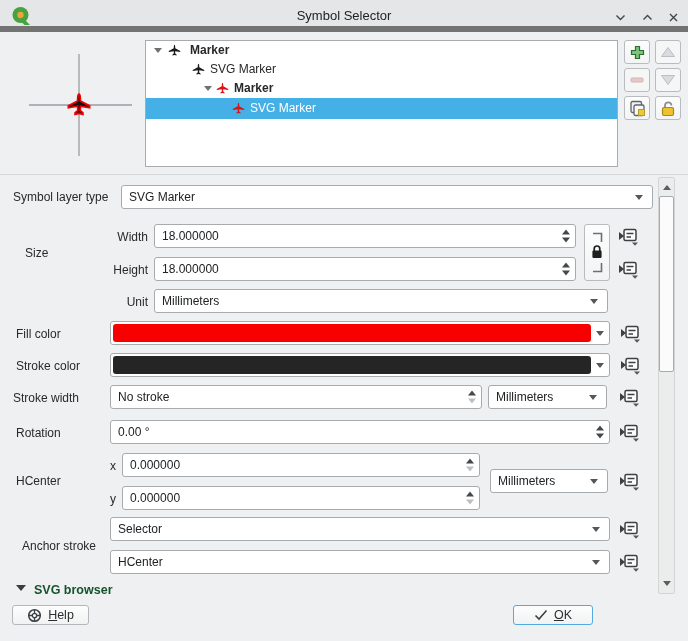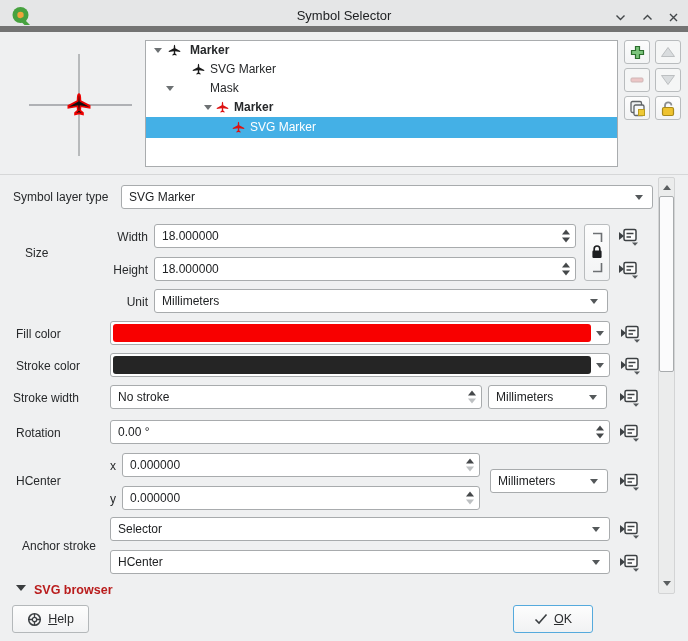--- a/index.html
+++ b/index.html
@@ -39,32 +39,32 @@
   .spins { position:absolute; right:5px; top:50%; transform:translateY(-50%); display:flex; flex-direction:column; gap:3px; align-items:center; }
   .tri-u { width:0; height:0; border-left:4px solid transparent; border-right:4px solid transparent; border-bottom:5px solid #45484a; }
   .tri-d { width:0; height:0; border-left:4px solid transparent; border-right:4px solid transparent; border-top:5px solid #45484a; }
   .tri-d.dis { border-top-color:#bdc0c2; }
   .carrow { position:absolute; right:9px; top:50%; margin-top:-2px; width:0; height:0; border-left:4px solid transparent; border-right:4px solid transparent; border-top:5px solid #54585a; }
   .colorbar { position:absolute; left:2px; top:2px; bottom:2px; right:18px; border-radius:3px; }
   .ddbtn { position:absolute; width:24px; height:20px; background:transparent; border:none; }
   .lockbtn { position:absolute; left:584px; top:224px; width:26px; height:57px; background:linear-gradient(#fdfdfd,#f2f3f4); border:1px solid #b9bcbe; border-radius:3px; display:flex; align-items:center; justify-content:center; }
 
   
-  .grouphdr { position:absolute; left:16px; top:583px; height:13px; overflow:hidden; font-weight:bold; font-size:12.5px; color:#b91c1c; display:flex; align-items:flex-start; gap:8px; }
+  .grouphdr { position:absolute; left:16px; top:583px; height:13px; overflow:hidden; font-weight:bold; font-size:12.5px; color:#14532d; display:flex; align-items:flex-start; gap:8px; }
   .grouphdr .exp { width:0; height:0; border-left:5px solid transparent; border-right:5px solid transparent; border-top:6px solid #3a3d3f; margin-top:2px; }
 
   
   .vscroll { position:absolute; left:658px; top:177px; width:17px; height:417px; background:#ebecec; border:1px solid #d3d4d5; border-radius:2px; }
   .vthumb { position:absolute; left:0; right:0; top:18px; height:176px; background:#fbfbfc; border:1px solid #a8abad; border-radius:2px; }
   .sarrow { position:absolute; left:4px; width:0; height:0; border-left:4px solid transparent; border-right:4px solid transparent; }
   .sarrow.up { top:7px; border-bottom:5px solid #5a5e60; }
   .sarrow.dn { bottom:7px; border-top:5px solid #5a5e60; }
 
   
-  .btn { position:absolute; height:28px; background:linear-gradient(#fdfdfd,#f1f2f3); border:1px solid #b4b8ba; border-radius:3px; display:flex; align-items:center; justify-content:center; gap:6px; font-size:12.5px; color:#2b2d2f; }
+  .btn { position:absolute; height:20px; background:linear-gradient(#fdfdfd,#f1f2f3); border:1px solid #b4b8ba; border-radius:3px; display:flex; align-items:center; justify-content:center; gap:6px; font-size:12.5px; color:#2b2d2f; }
   .btn.default { border-color:#55aadd; }
   .btn .mn { display:inline-block; }
   .btn .mn::first-letter { text-decoration:underline; }
 </style>
 </head>
 <body>
 
 <div class="dialog">
 
   <div class="titlebar">
@@ -106,24 +106,20 @@
           <path d="M12 1.2 C12.7 1.2 13.1 2.6 13.2 4.2 L13.4 8.0 L22.6 12.9 L22.6 14.8 L13.5 13.2 L13.1 17.3 L15.9 19.8 L15.9 21.4 L12 20.3 L8.1 21.4 L8.1 19.8 L10.9 17.3 L10.5 13.2 L1.4 14.8 L1.4 12.9 L10.6 8.0 L10.8 4.2 C10.9 2.6 11.3 1.2 12 1.2 Z" fill="#1a1a1a"></path>
         </svg>
       <span class="tlabel" style="left:44px;">Marker</span>
     </div>
     <div class="trow">
       <svg class="ticon" style="left:46px;" viewBox="0 0 24 24">
           <path d="M12 1.2 C12.7 1.2 13.1 2.6 13.2 4.2 L13.4 8.0 L22.6 12.9 L22.6 14.8 L13.5 13.2 L13.1 17.3 L15.9 19.8 L15.9 21.4 L12 20.3 L8.1 21.4 L8.1 19.8 L10.9 17.3 L10.5 13.2 L1.4 14.8 L1.4 12.9 L10.6 8.0 L10.8 4.2 C10.9 2.6 11.3 1.2 12 1.2 Z" fill="#1a1a1a"></path>
         </svg>
       <span class="tlabel" style="left:64px;">SVG Marker</span>
     </div>
-    <div class="trow">
-      <span class="exp" style="left:20px;"></span>
-      <span class="tlabel" style="left:64px;">Mask</span>
-    </div>
     <div class="trow b">
       <span class="exp" style="left:58px;"></span>
       <svg class="ticon" style="left:70px;" viewBox="0 0 24 24">
           <path d="M12 1.2 C12.7 1.2 13.1 2.6 13.2 4.2 L13.4 8.0 L22.6 12.9 L22.6 14.8 L13.5 13.2 L13.1 17.3 L15.9 19.8 L15.9 21.4 L12 20.3 L8.1 21.4 L8.1 19.8 L10.9 17.3 L10.5 13.2 L1.4 14.8 L1.4 12.9 L10.6 8.0 L10.8 4.2 C10.9 2.6 11.3 1.2 12 1.2 Z" fill="#dd1111"></path>
         </svg>
       <span class="tlabel" style="left:88px;">Marker</span>
     </div>
     <div class="trow sel">
       <svg class="ticon" style="left:86px; top:4px;" viewBox="0 0 24 24">
           <path d="M12 1.2 C12.7 1.2 13.1 2.6 13.2 4.2 L13.4 8.0 L22.6 12.9 L22.6 14.8 L13.5 13.2 L13.1 17.3 L15.9 19.8 L15.9 21.4 L12 20.3 L8.1 21.4 L8.1 19.8 L10.9 17.3 L10.5 13.2 L1.4 14.8 L1.4 12.9 L10.6 8.0 L10.8 4.2 C10.9 2.6 11.3 1.2 12 1.2 Z" fill="#dd1111"></path>

